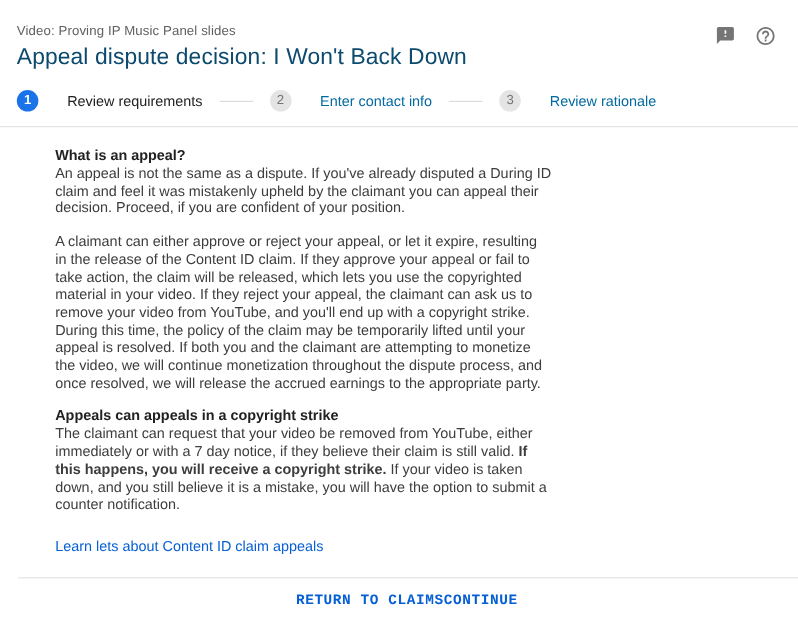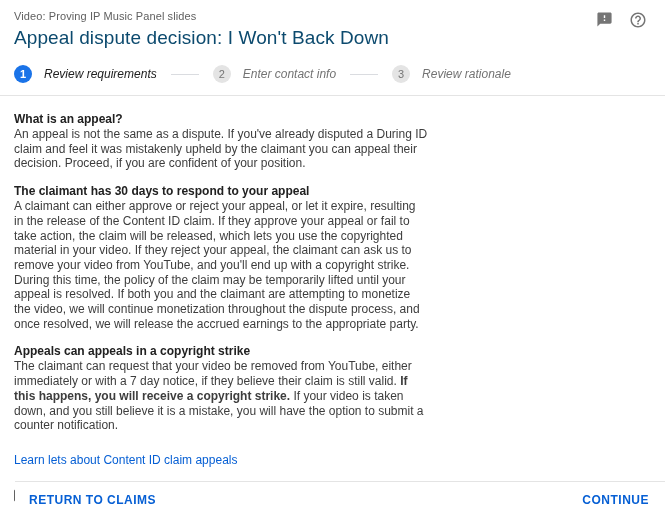--- a/index.html
+++ b/index.html
@@ -12,21 +12,21 @@
   body {
     width: 665px;
     height: 518px;
     position: relative;
     background: #ffffff;
     font-family: "Liberation Sans", sans-serif;
     overflow: hidden;
   }
 
   
-  .header { padding: 10px 16px 0 14px; position: relative; }
+  .header { padding: 10px 16px 0 14px; position: relative; margin-top: 10px; }
   .context { font-size: 11px; color: #606060; letter-spacing: 0.1px; }
   .page-title {
     font-size: 19px;
     font-weight: 400;
     color: #0c4a6e;
     margin: 5px 0 0 0;
     letter-spacing: 0.1px;
   }
   .header-icons {
     position: absolute;
@@ -53,29 +53,29 @@
   .step { display: flex; align-items: center; flex: none; }
   .step-circle {
     width: 18px; height: 18px;
     border-radius: 50%;
     font-size: 11px;
     display: flex; align-items: center; justify-content: center;
     flex: none;
   }
   .step-circle.active { background: var(--accent-blue, #1a73e8); color: #fff; font-weight: 700; }
   .step-circle.inactive { background: #e4e4e4; color: #757575; }
-  .step-label { margin-left: 12px; font-size: 12px; white-space: nowrap; font-style: italic; }
+  .step-label { margin-left: 24px; font-size: 12px; white-space: nowrap; }
   .step-label.active { color: #212121; }
-  .step-label.inactive { color: #737373; }
+  .step-label.inactive { color: #0369a1; }
   .connector { flex: 1 1 auto; height: 1px; background: #dadce0; margin: 0 14px; min-width: 28px; }
 
   .divider { height: 1px; background: #e4e4e4; margin-top: 12px; }
 
   
-  .content { padding: 16px 0 0 14px; width: 428px; }
+  .content { padding: 16px 0 0 14px; width: 428px; margin-left: 32px; }
   .section { margin-bottom: 13px; }
   .section-heading {
     font-size: 12px; font-weight: 700; color: #212121;
     margin: 0; line-height: 15px;
   }
   .section-body {
     font-size: 12px; color: #3d3d3d;
     margin: 0; line-height: 14.7px;
   }
   .learn-link {
@@ -107,23 +107,24 @@
   }
 
   
   .footer {
     position: absolute;
     left: 15px; right: 0; bottom: 0;
     height: 37px;
     border-top: 1px solid #e4e4e4;
     display: flex;
     align-items: center;
-    justify-content: space-between;
+    justify-content: center;
     padding: 0 16px 0 14px;
     background: #fff;
+    font-family: Liberation Mono, monospace;
   }
   .text-button {
     font-size: 12px;
     font-weight: 700;
     letter-spacing: 0.5px;
     color: var(--link-blue, #065fd4);
     background: none; border: none; padding: 0;
     cursor: pointer;
     font-family: inherit;
   }
@@ -170,21 +171,20 @@
 </div>
 
 <div class="divider"></div>
 
 <div class="content">
   <div class="section">
     <h3 class="section-heading">What is an appeal?</h3>
     <p class="section-body">An appeal is not the same as a dispute. If you've already disputed a During ID claim and feel it was mistakenly upheld by the claimant you can appeal their decision. Proceed, if you are confident of your position.</p>
   </div>
   <div class="section">
-    <h3 class="section-heading">The claimant has 30 days to respond to your appeal</h3>
     <p class="section-body">A claimant can either approve or reject your appeal, or let it expire, resulting in the release of the Content ID claim. If they approve your appeal or fail to take action, the claim will be released, which lets you use the copyrighted material in your video. If they reject your appeal, the claimant can ask us to remove your video from YouTube, and you'll end up with a copyright strike. During this time, the policy of the claim may be temporarily lifted until your appeal is resolved. If both you and the claimant are attempting to monetize the video, we will continue monetization throughout the dispute process, and once resolved, we will release the accrued earnings to the appropriate party.</p>
   </div>
   <div class="section">
     <h3 class="section-heading">Appeals can appeals in a copyright strike</h3>
     <p class="section-body"><span>The claimant can request that your video be removed from YouTube, either immediately or with a 7 day notice, if they believe their claim is still valid. </span><b>If this happens, you will receive a copyright strike.</b><span> If your video is taken down, and you still believe it is a mistake, you will have the option to submit a counter notification.</span></p>
   </div>
 
   <a class="learn-link">Learn lets about Content ID claim appeals</a>
 
   <div class="checkbox-row">

